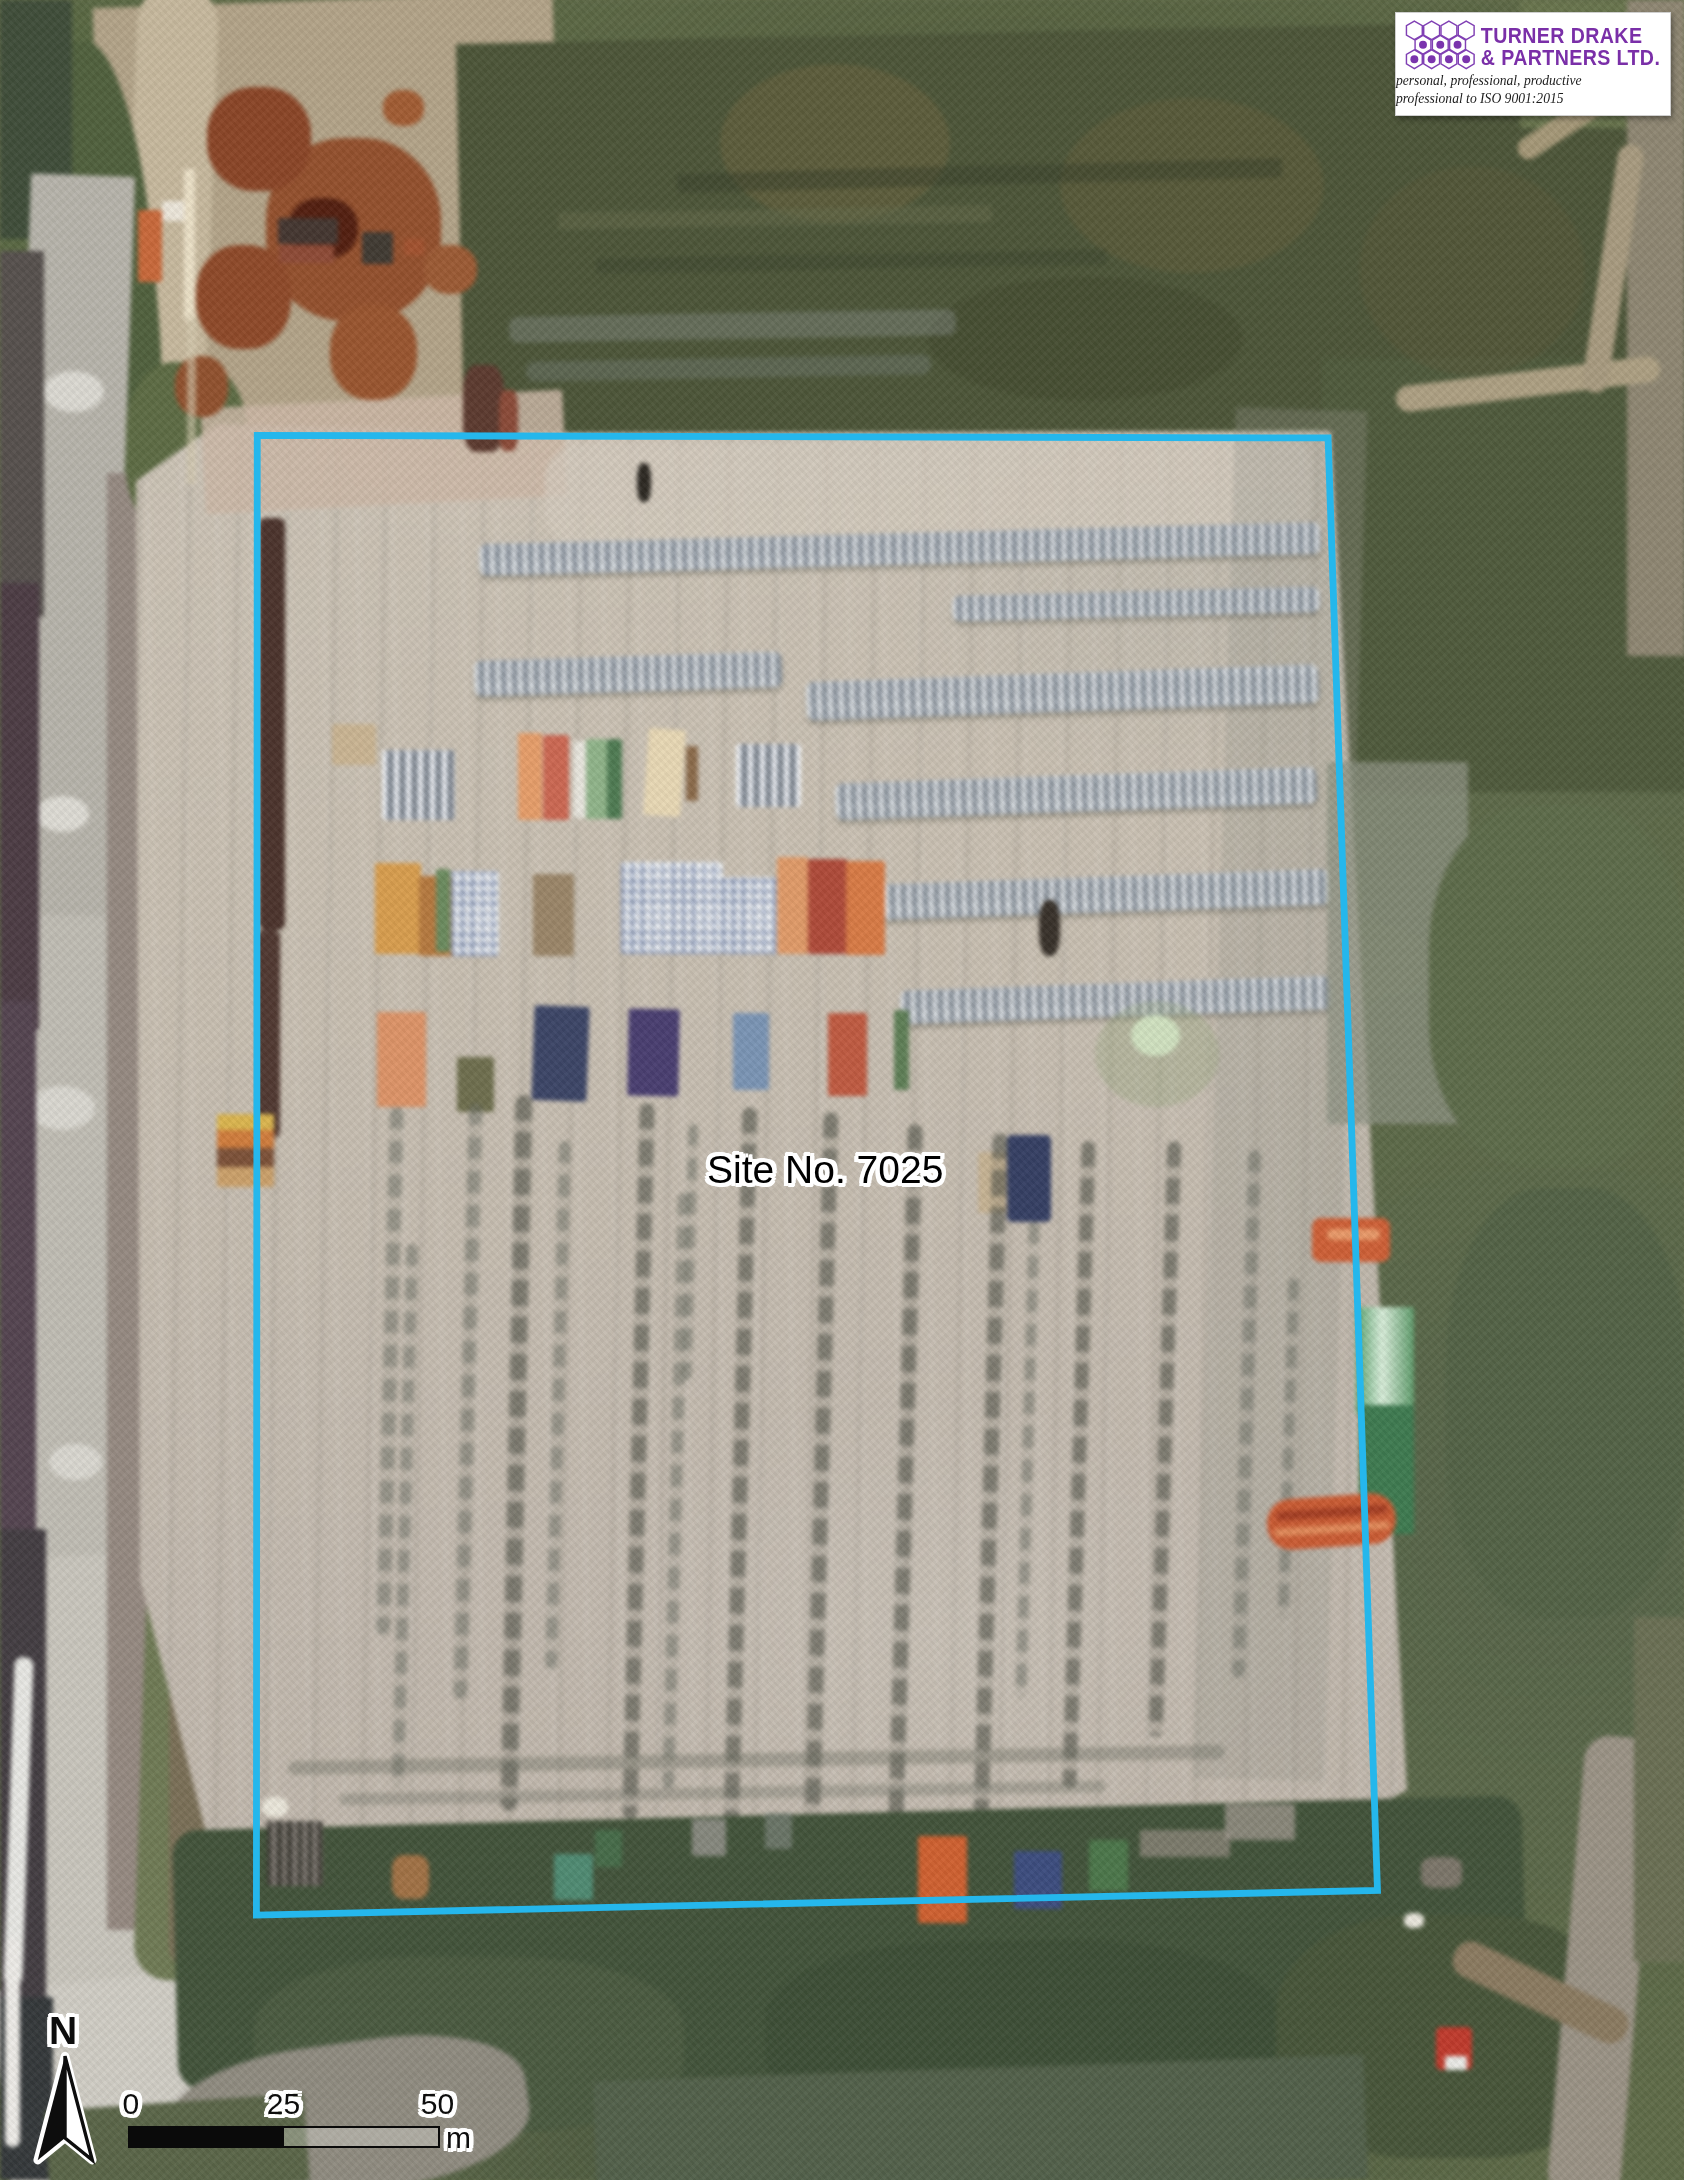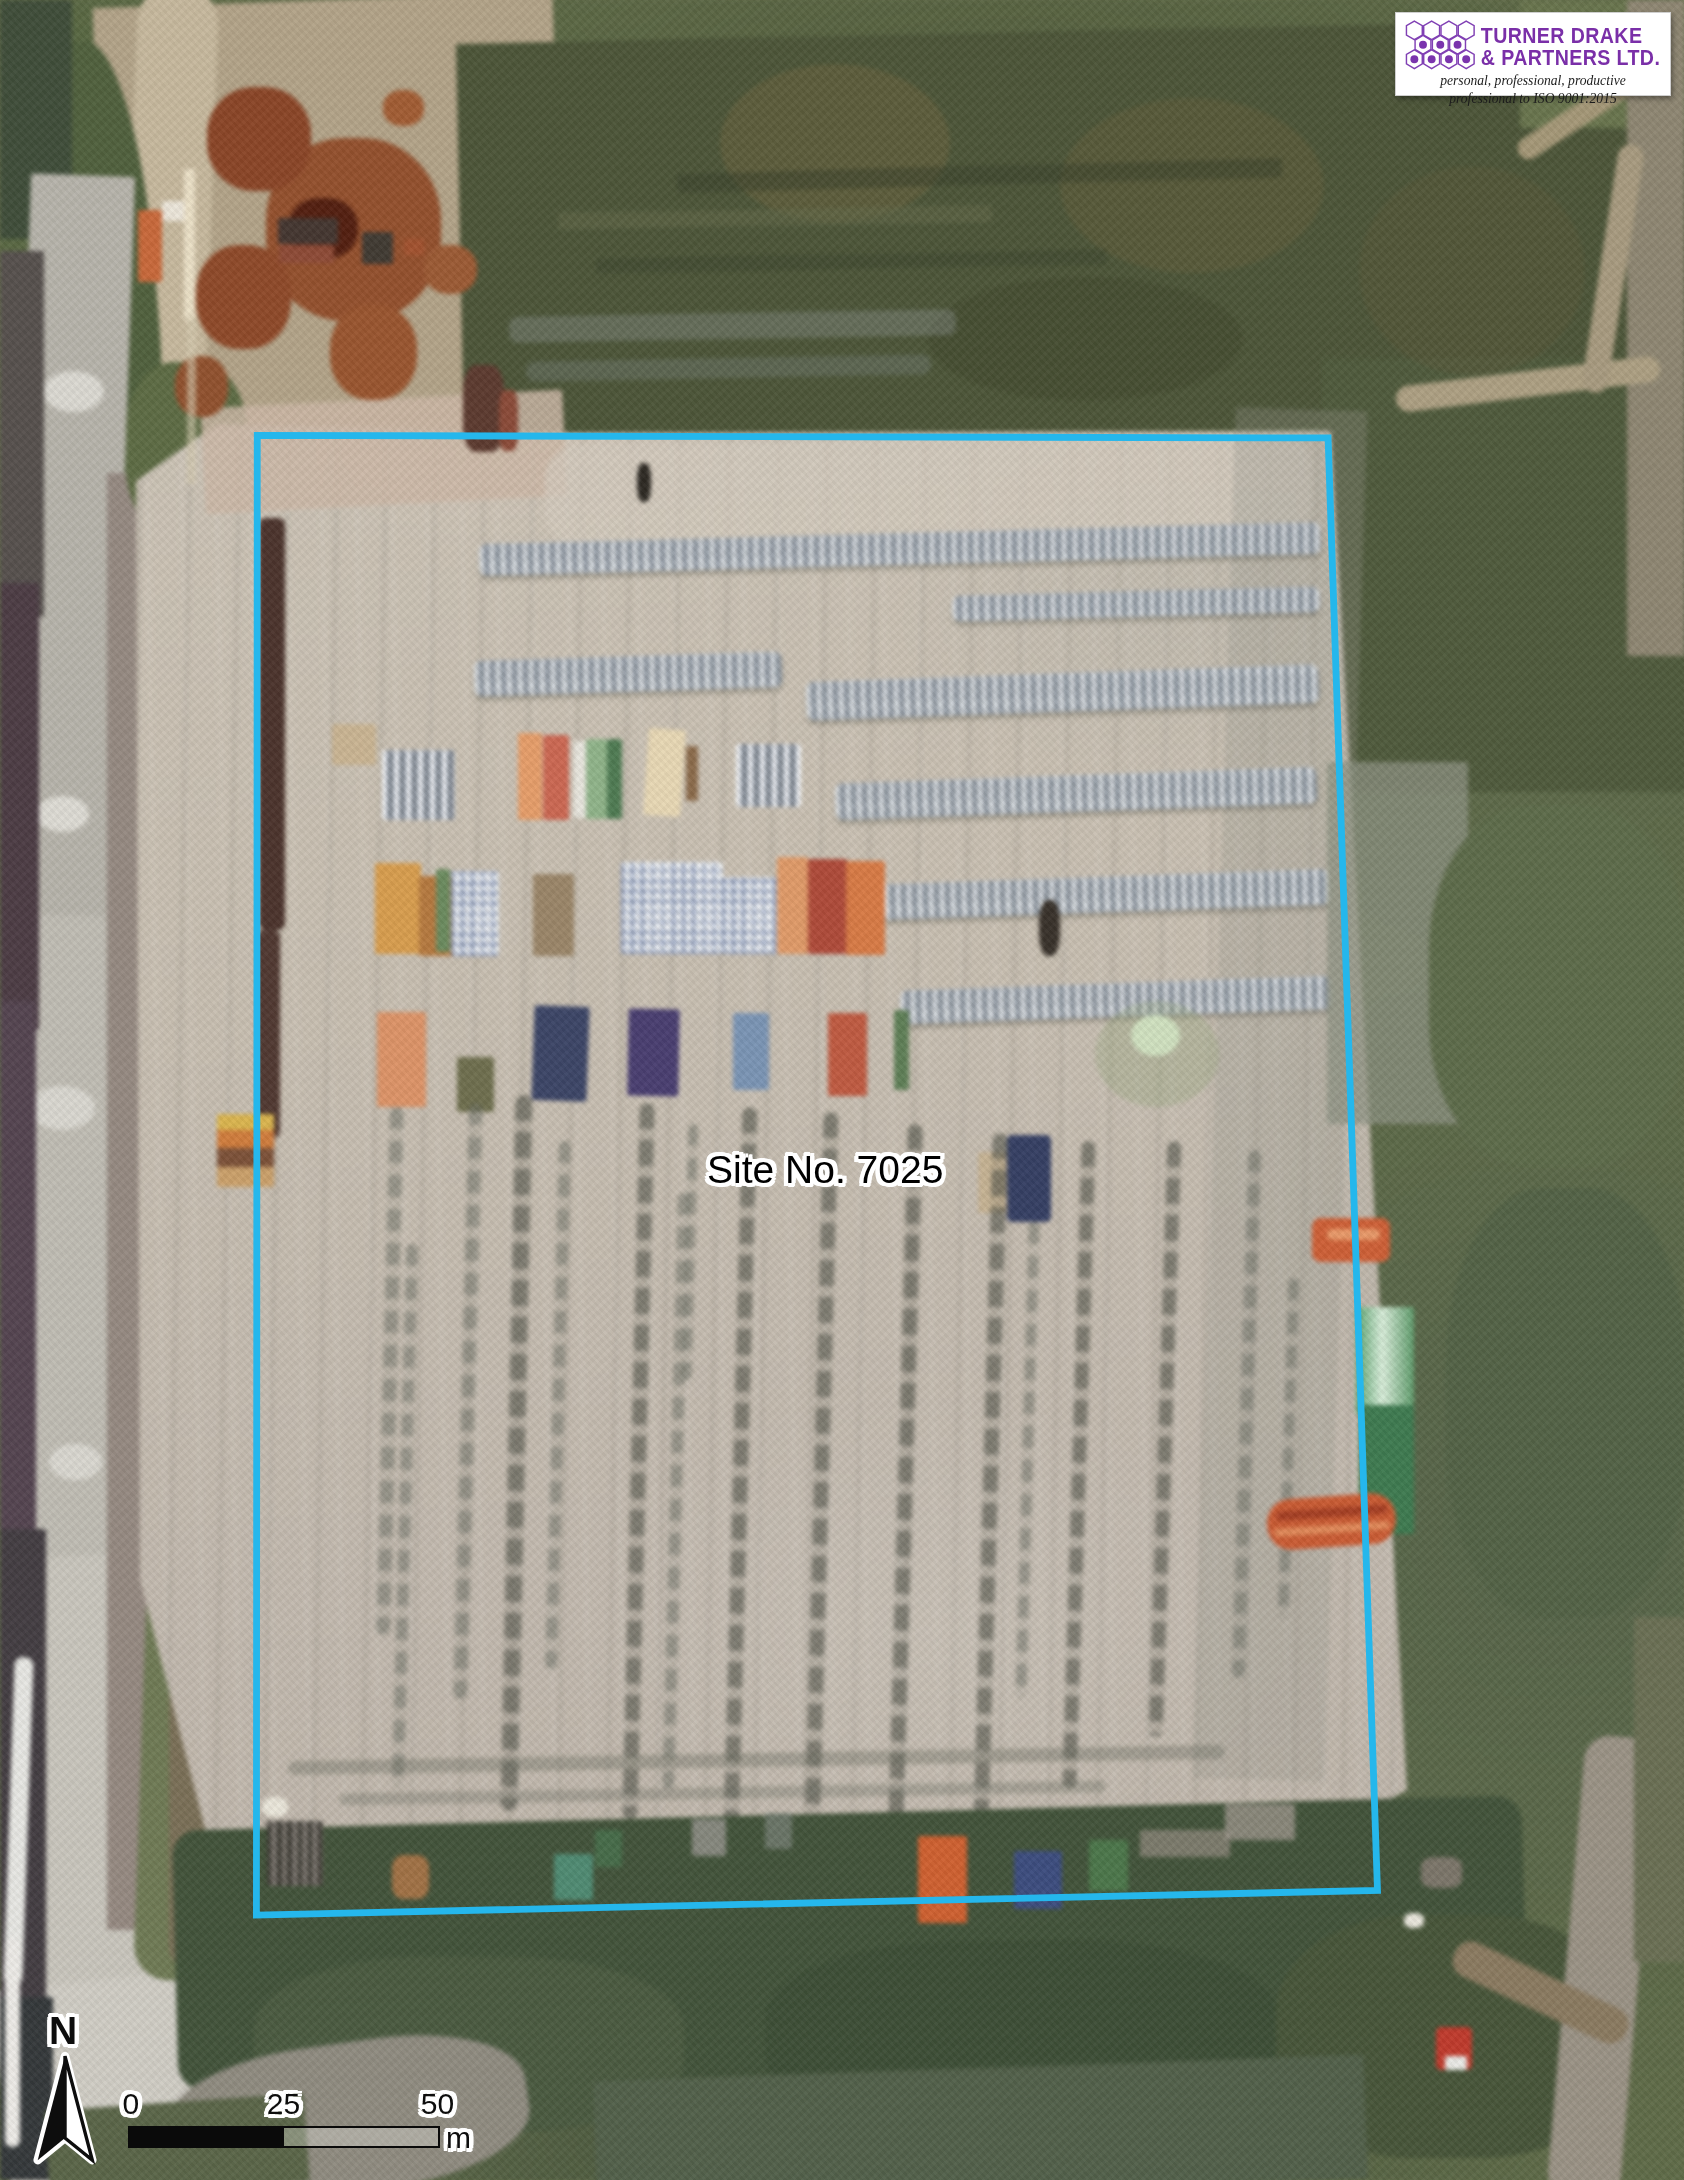--- a/index.html
+++ b/index.html
@@ -36,27 +36,27 @@
   
   .overlay{position:absolute;inset:0;}
   .boundary-svg{position:absolute;inset:0;width:100%;height:100%;}
   .halo{text-shadow:-3.4px -3.4px 0 #fff,3.4px -3.4px 0 #fff,-3.4px 3.4px 0 #fff,3.4px 3.4px 0 #fff,
         -4.3px 0 0 #fff,4.3px 0 0 #fff,0 -4.3px 0 #fff,0 4.3px 0 #fff,
         -2.6px -4.3px 0 #fff,2.6px 4.3px 0 #fff,-4.3px 2.6px 0 #fff,4.3px -2.6px 0 #fff,0 0 6px #fff;}
   .legend{position:absolute;left:7.7px;top:14.5px;width:279px;height:53px;background:#fff;
           border:3.4px solid #000;display:flex;align-items:center;box-sizing:content-box;}
   .legend-icon{margin-left:10.2px;flex:0 0 auto;}
   .legend-label{margin-left:19px;font-size:30px;color:#000;white-space:nowrap;}
-  .logo-box{position:absolute;left:1395px;top:12px;width:276px;height:84px;background:#fff;
+  .logo-box{position:absolute;left:1395px;top:12px;width:276px;height:104px;background:#fff;
             border:1.7px solid #cfcfcf;box-shadow:1.7px 2.6px 5.1px rgba(0,0,0,.35);box-sizing:border-box;}
   .logo-top{display:flex;align-items:center;padding:6px 5.1px 0 8.5px;}
   .logo-name{margin-left:4.3px;font-weight:800;color:#7a2fa8;font-size:19.6px;line-height:1.04;
              letter-spacing:0.4px;white-space:nowrap;transform:scale(1,1.08);transform-origin:left top;}
   .logo-tagline{font-family:"Liberation Serif",serif;font-style:italic;font-size:13.6px;color:#1c1c1c;
-                text-align:center;line-height:1.25;margin-top:0.9px;}
+                text-align:left;line-height:1.25;margin-top:0.9px;}
   .site-label{position:absolute;left:707px;top:1148px;font-size:39px;color:#000;white-space:nowrap;}
   .north-label{position:absolute;left:49px;top:2009px;font-size:39px;font-weight:700;color:#0d0d0d;}
   .north-arrow{position:absolute;left:29px;top:2051px;}
   .tick{position:absolute;font-size:30px;color:#0d0d0d;text-align:center;}
   .bar{position:absolute;left:128px;top:2126px;width:312px;height:22px;border:2.6px solid #0a0a0a;
        background:rgba(250,250,248,.28);box-sizing:border-box;}
   .bar-fill{width:50%;height:100%;background:#0a0a0a;}
   .unit{position:absolute;left:446px;top:2121px;font-size:30px;color:#0d0d0d;}
 </style>
 </head>

